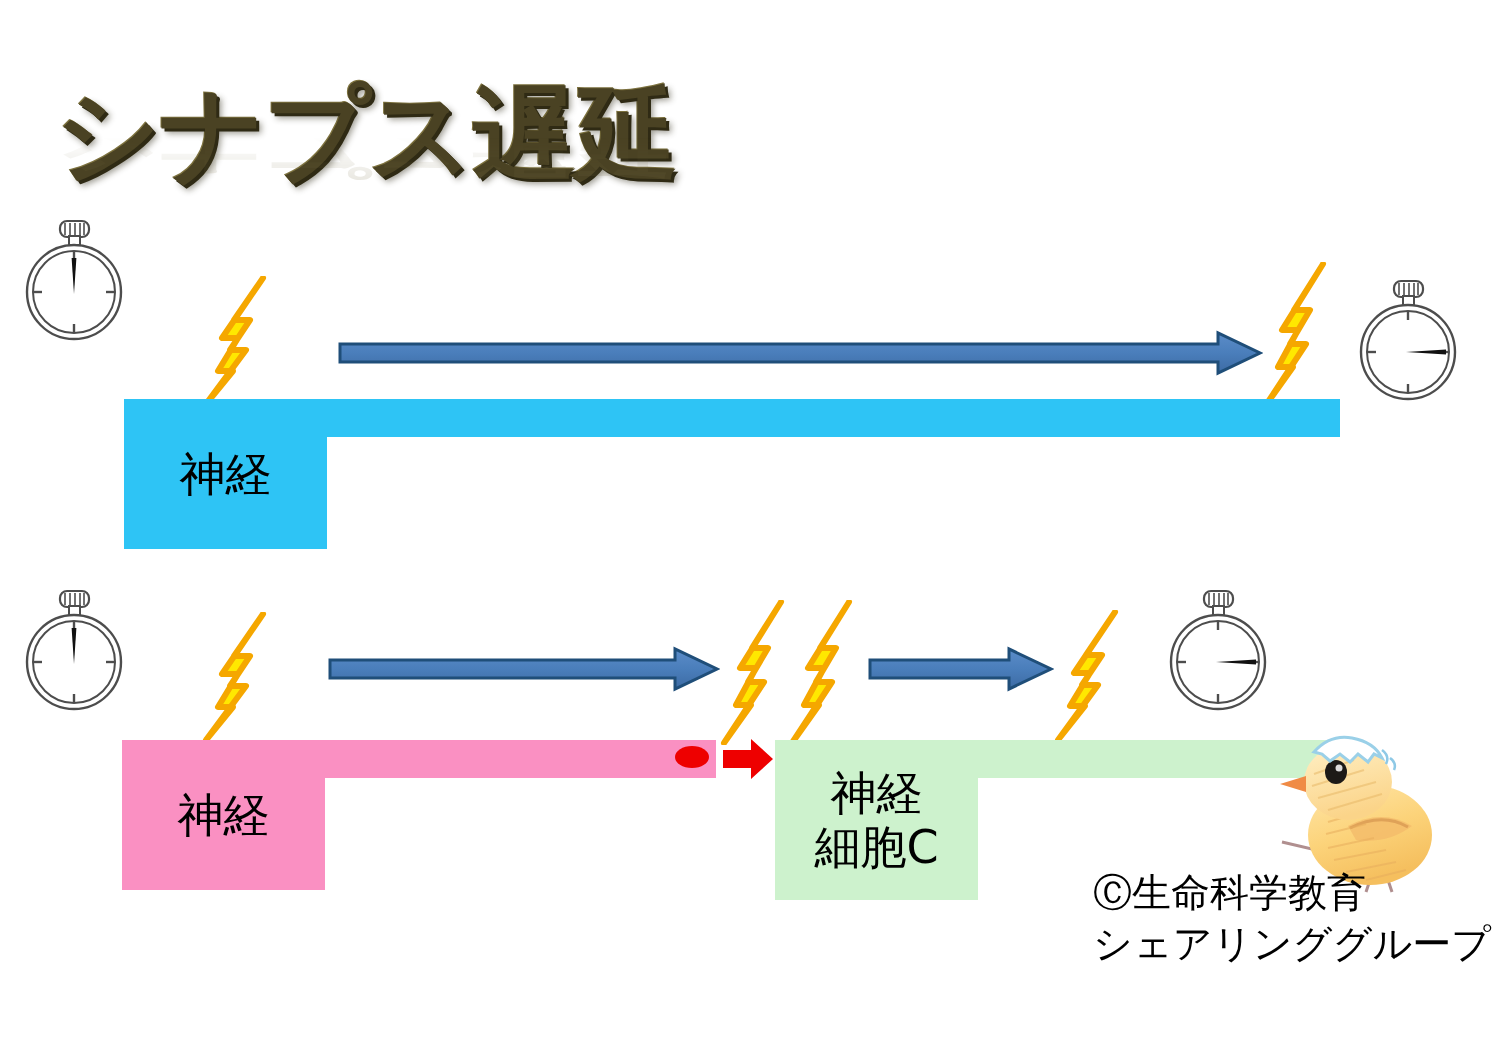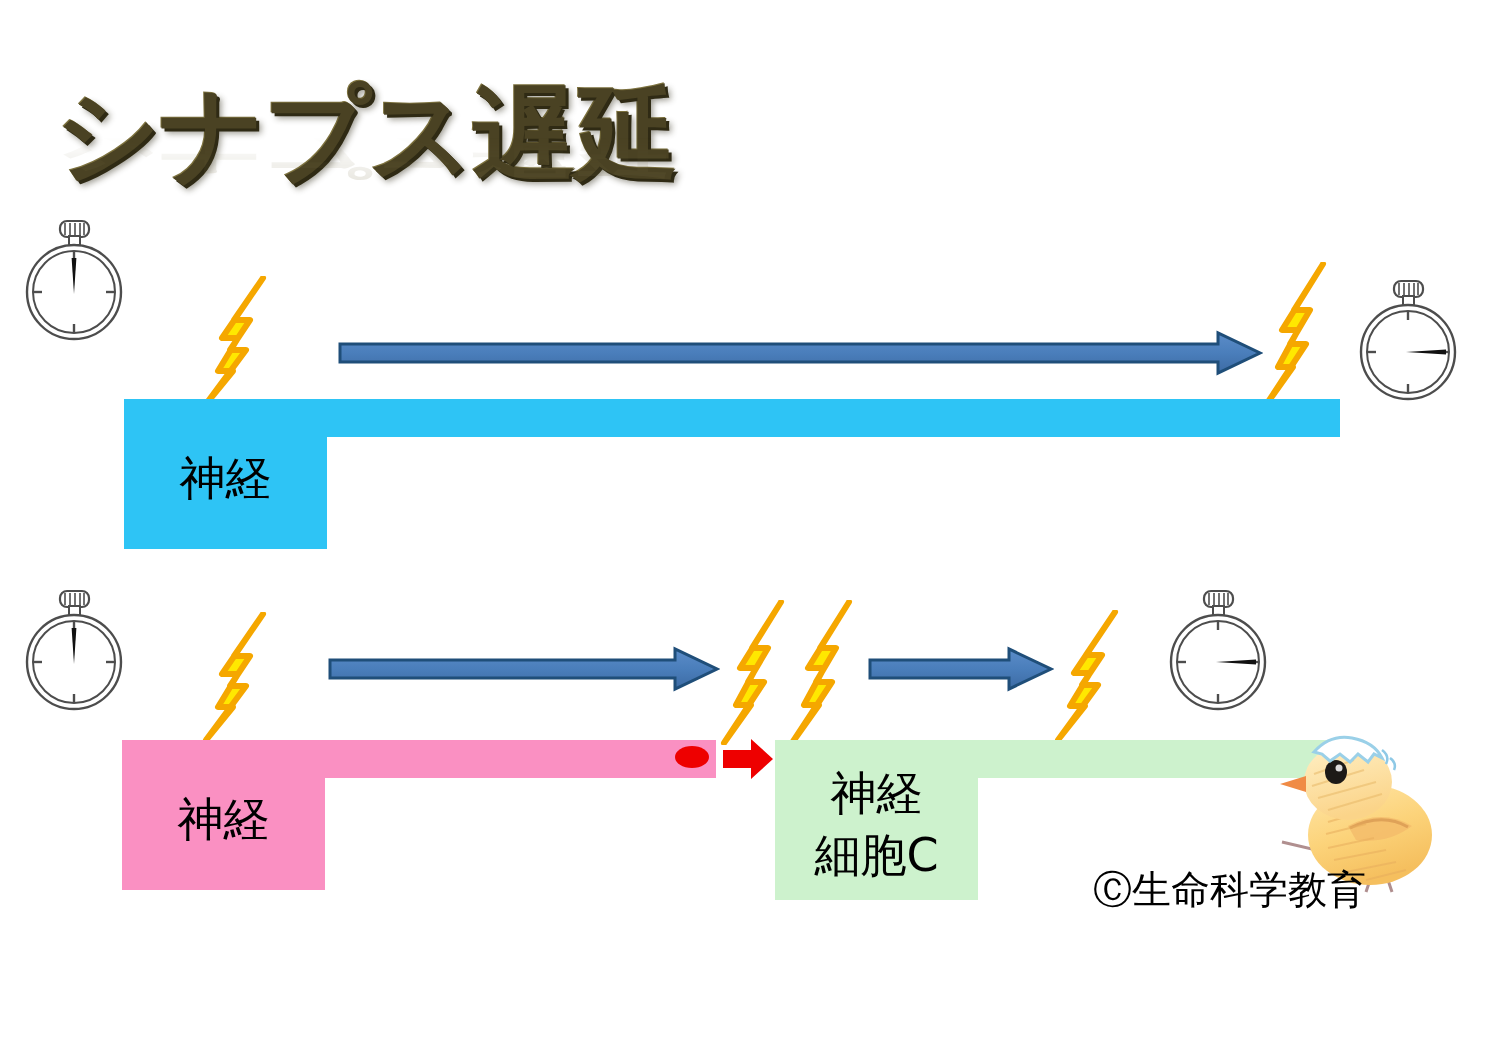--- a/index.html
+++ b/index.html
@@ -61,21 +61,21 @@
     position:absolute;
     display:flex;
     flex-direction:column;
     align-items:center;
     justify-content:center;
     font-size:46px;
     line-height:1.18;
     color:#000;
     font-family:"DejaVu Sans","Liberation Sans",sans-serif;
   }
-  .soma span{display:block;white-space:nowrap;margin-top:8px;}
+  .soma span{display:block;white-space:nowrap;}
 
   
   .stopwatch{position:absolute;}
 
   
   .proc-arrow{position:absolute;}
 
   
   .bolt{position:absolute;}
 
@@ -91,21 +91,21 @@
     position:absolute;
     left:1093px;
     top:868px;
     font-family:"DejaVu Sans","Liberation Sans",sans-serif;
     font-size:39px;
     line-height:1.30;
     color:#000;
     white-space:nowrap;
     z-index:40;
   }
-  #credit div{white-space:nowrap;font-family:Liberation Mono, monospace;}
+  #credit div{white-space:nowrap;}
 </style>
 </head>
 <body>
 
 <div id="slide">
 
   <div id="title-wrap">
     <div id="title-reflection">シナプス遅延</div>
     <div id="title">シナプス遅延</div>
   </div>
@@ -352,15 +352,16 @@
       <path d="M44 22 Q60 4 82 8 Q104 12 112 28 L104 24 L98 32 L88 24 L80 32 L70 24 L60 31 L52 24 Z" fill="#ffffff" stroke="#9ad0e8" stroke-width="3"></path>
       <g stroke="#8ec9e6" stroke-width="2.5" fill="none">
         <path d="M112 20 q8 6 4 14"></path>
         <path d="M120 28 q7 5 4 12"></path>
       </g>
     </svg>
   </div>
 
   <div id="credit">
     <div>Ⓒ生命科学教育</div>
+    <div>シェアリンググループ</div>
   </div>
 
 </div>
 
 </body></html>

